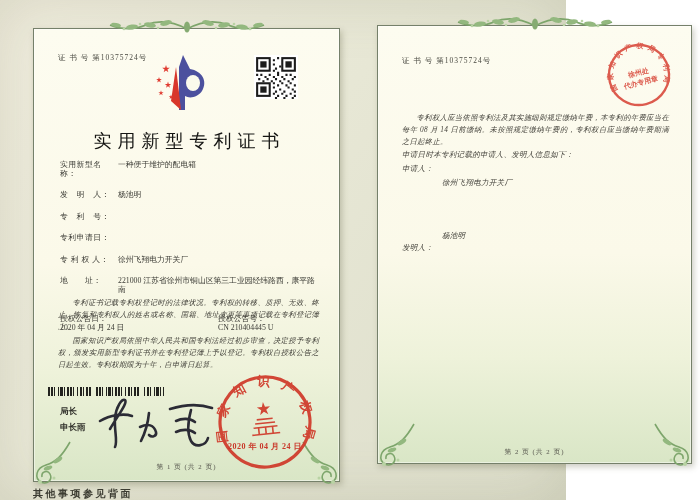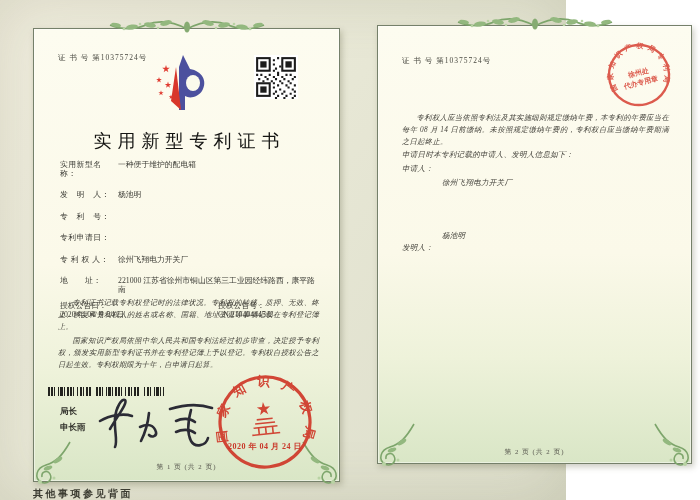--- a/index.html
+++ b/index.html
@@ -15,21 +15,21 @@
   .page1 .cert-no{left:24px;top:24px;}
   .page2 .cert-no{left:24px;top:30px;}
   .logo{position:absolute;left:118px;top:24px;width:66px;height:62px;}
   .qr{position:absolute;left:220px;top:26px;width:44px;height:44px;}
   .title{position:absolute;left:0;right:0;top:88px;margin:12px;text-align:center;
     font-size:18px;font-weight:normal;color:#141412;letter-spacing:6px;text-indent:6px;}
   .fields{position:absolute;left:26px;right:20px;top:132px;}
   .field{display:flex;font-size:7.8px;line-height:8.5px;color:#3b3b35;margin-bottom:13px;}
   .field .flabel{width:58px;flex:0 0 58px;letter-spacing:.5px;}
   .field .fvalue{flex:1;}
-  .field.addr{margin-bottom:8px;}
+  .field.addr{margin-bottom:21px;}
   .grant-row{display:flex;font-size:7.8px;line-height:8.5px;color:#3b3b35;}
   .grant-row .pair{display:flex;flex-direction:column;}
   .grant-row .pair.first{width:158px;flex:0 0 158px;}
   .paras{position:absolute;left:24px;right:20px;top:268px;}
   .kai{font-size:7.3px;line-height:1.62;color:#403f38;text-align:justify;
     text-indent:2em;font-style:italic;letter-spacing:.3px;margin:0 0 3px 0;}
   .barcode{position:absolute;left:14px;top:358px;width:116px;height:9px;
     background:repeating-linear-gradient(90deg,#23231f 0 1.5px,transparent 1.5px 2.8px,#23231f 2.8px 5px,transparent 5px 6.2px,#23231f 6.2px 7px,transparent 7px 9.6px);}
   .director{position:absolute;left:26px;top:374px;font-size:8.5px;font-weight:bold;color:#2e2e28;line-height:16px;}
   .sig{position:absolute;left:60px;top:362px;width:130px;height:62px;}

